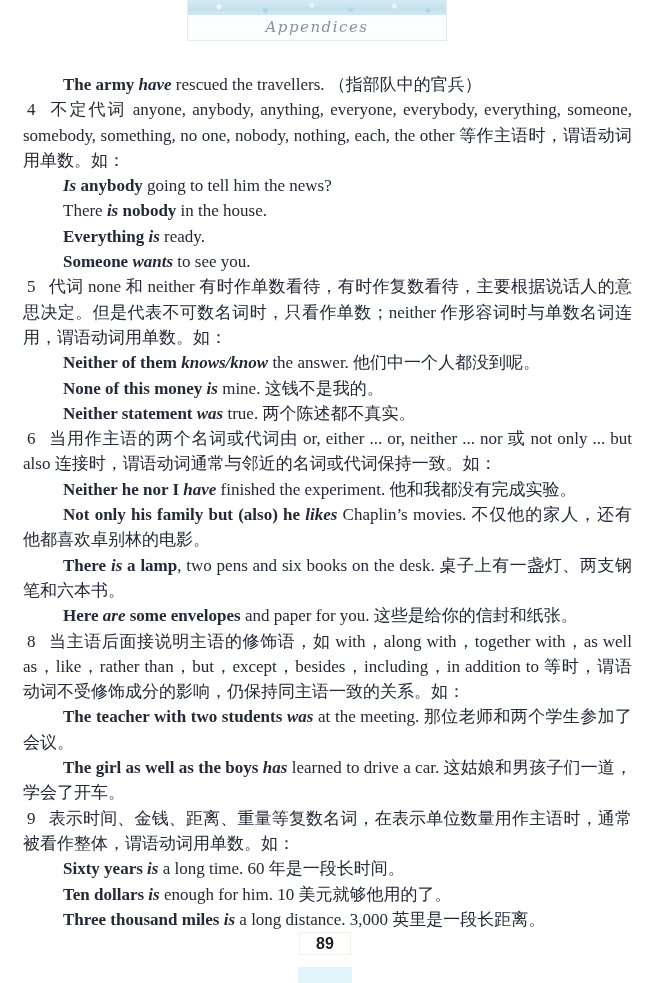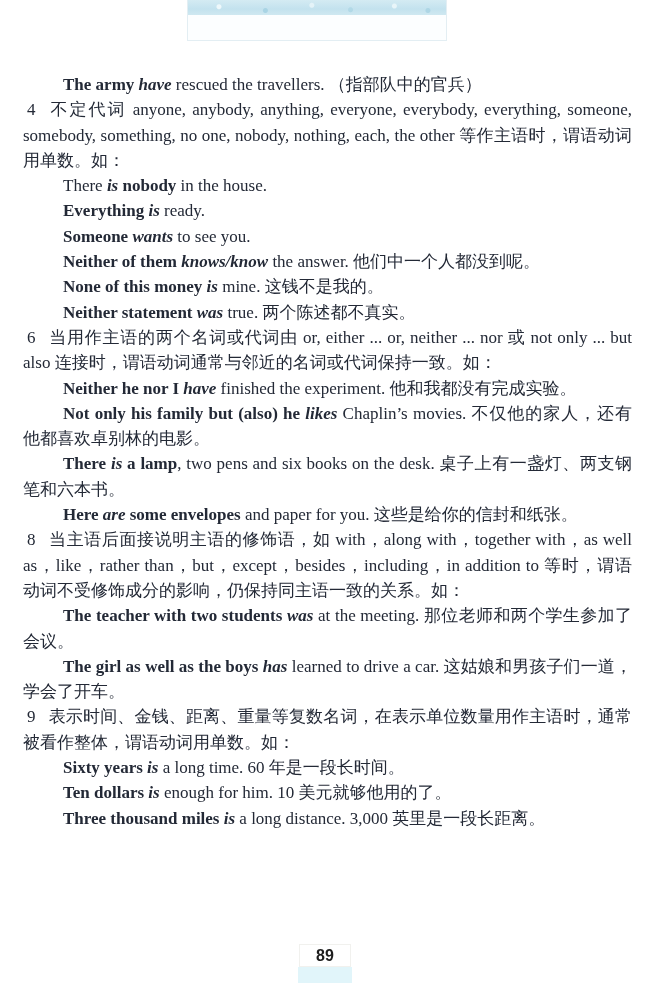--- a/index.html
+++ b/index.html
@@ -57,48 +57,51 @@
   
   .footer{
     position:absolute;left:50%;bottom:0;transform:translateX(-50%);
     text-align:center;
   }
   .pagenum-box{
     width:52px;height:23px;
     background:#ffffff;
     border:1px solid #f1f1ee;
     box-sizing:border-box;
-    margin:0 auto;
+    margin:12px auto;
     font-family:"Liberation Sans","DejaVu Sans",sans-serif;
     font-weight:bold;
     font-size:16px;
     color:#1d1d1d;
     line-height:22px;
   }
   .footer-tab{
     width:54px;height:16px;
     background:#e1f5fa;
     margin:0 auto;
   }
 </style>
 </head>
 <body>
 
 <div class="page">
 
   <div class="header-band">
     <div class="header-texture"></div>
+    <div class="header-title">Appendices</div>
   </div>
 
   <div class="content" id="content">
       <p class="example"><span class="b ">The army </span><span class="b i">have</span><span class=""> rescued the travellers. （指部队中的官兵）</span></p>
       <p class="item"><span class="num">4</span><span class="">不定代词 anyone, anybody, anything, everyone, everybody, everything, someone, somebody, something, no one, nobody, nothing, each, the other 等作主语时，谓语动词用单数。如：</span></p>
+      <p class="example"><span class="b i">Is</span><span class="b "> anybody</span><span class=""> going to tell him the news?</span></p>
       <p class="example"><span class="">There </span><span class="b i">is</span><span class="b "> nobody</span><span class=""> in the house.</span></p>
       <p class="example"><span class="b ">Everything </span><span class="b i">is</span><span class=""> ready.</span></p>
       <p class="example"><span class="b ">Someone </span><span class="b i">wants</span><span class=""> to see you.</span></p>
+      <p class="item"><span class="num">5</span><span class="">代词 none 和 neither 有时作单数看待，有时作复数看待，主要根据说话人的意思决定。但是代表不可数名词时，只看作单数；neither 作形容词时与单数名词连用，谓语动词用单数。如：</span></p>
       <p class="example"><span class="b ">Neither of them </span><span class="b i">knows/know</span><span class=""> the answer. 他们中一个人都没到呢。</span></p>
       <p class="example"><span class="b ">None of this money </span><span class="b i">is</span><span class=""> mine. 这钱不是我的。</span></p>
       <p class="example"><span class="b ">Neither statement </span><span class="b i">was</span><span class=""> true. 两个陈述都不真实。</span></p>
       <p class="item"><span class="num">6</span><span class="">当用作主语的两个名词或代词由 or, either ... or, neither ... nor 或 not only ... but also 连接时，谓语动词通常与邻近的名词或代词保持一致。如：</span></p>
       <p class="example"><span class="b ">Neither he nor I </span><span class="b i">have</span><span class=""> finished the experiment. 他和我都没有完成实验。</span></p>
       <p class="example"><span class="b ">Not only his family but (also) he </span><span class="b i">likes</span><span class=""> Chaplin’s movies. 不仅他的家人，还有他都喜欢卓别林的电影。</span></p>
       <p class="example"><span class="b ">There </span><span class="b i">is</span><span class="b "> a lamp</span><span class="">, two pens and six books on the desk. 桌子上有一盏灯、两支钢笔和六本书。</span></p>
       <p class="example"><span class="b ">Here </span><span class="b i">are</span><span class="b "> some envelopes</span><span class=""> and paper for you. 这些是给你的信封和纸张。</span></p>
       <p class="item"><span class="num">8</span><span class="">当主语后面接说明主语的修饰语，如 with，along with，together with，as well as，like，rather than，but，except，besides，including，in addition to 等时，谓语动词不受修饰成分的影响，仍保持同主语一致的关系。如：</span></p>
       <p class="example"><span class="b ">The teacher with two students </span><span class="b i">was</span><span class=""> at the meeting. 那位老师和两个学生参加了会议。</span></p>

